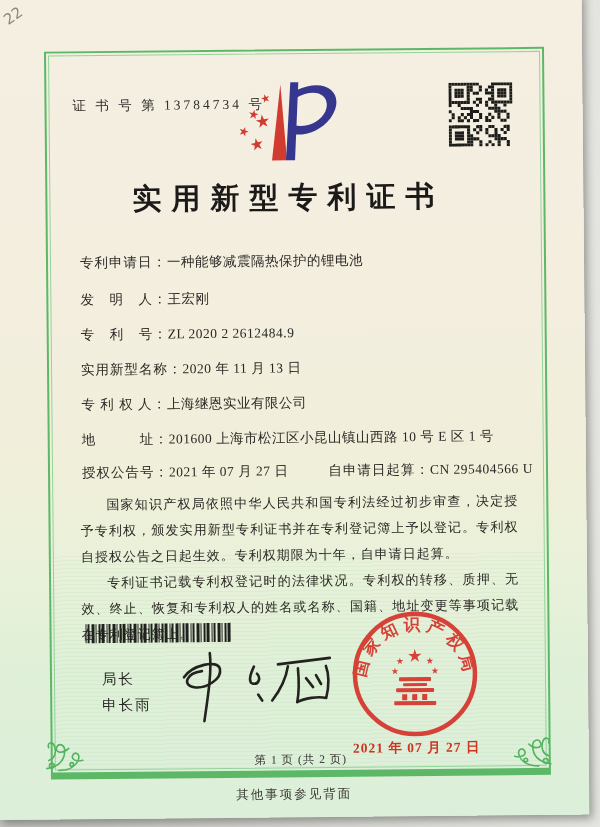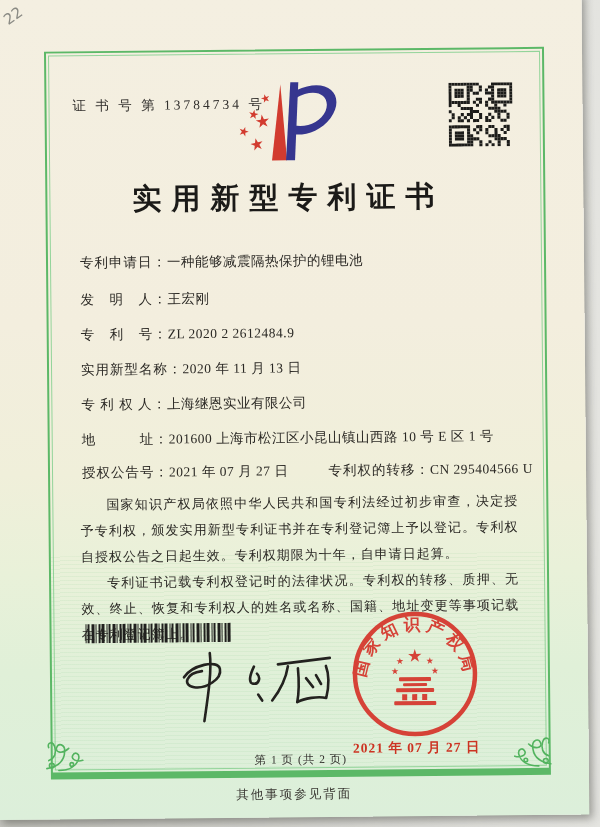--- a/index.html
+++ b/index.html
@@ -314,21 +314,21 @@
 
     <div class="fields">
       <div class="frow" style="top:0"><span class="lab">专利申请日：</span><span>一种能够减震隔热保护的锂电池</span></div>
       <div class="frow" style="top:37px"><span class="lab">发　明　人：</span><span>王宏刚</span></div>
       <div class="frow" style="top:72px"><span class="lab">专　利　号：</span><span>ZL 2020 2 2612484.9</span></div>
       <div class="frow" style="top:107px"><span class="lab">实用新型名称：</span><span>2020 年 11 月 13 日</span></div>
       <div class="frow" style="top:142px"><span class="lab">专 利 权 人：</span><span>上海继恩实业有限公司</span></div>
       <div class="frow" style="top:177px"><span class="lab">地　　　址：</span><span>201600 上海市松江区小昆山镇山西路 10 号 E 区 1 号</span></div>
       <div class="frow grantrow" style="top:210px">
         <span><span class="lab">授权公告号：</span><span>2021 年 07 月 27 日</span></span>
-        <span><span class="lab">专利权的转移：</span><span>CN 295404566 U</span></span>
+        <span><span class="lab">自申请日起算：</span><span>CN 295404566 U</span></span>
       </div>
     </div>
 
     <div class="paras">
       <p>国家知识产权局依照中华人民共和国专利法经过初步审查，决定授予专利权，颁发实用新型专利证书并在专利登记簿上予以登记。专利权自授权公告之日起生效。专利权期限为十年，自申请日起算。</p>
       <p>专利证书记载专利权登记时的法律状况。专利权的转移、质押、无效、终止、恢复和专利权人的姓名或名称、国籍、地址变更等事项记载在专利登记簿上。</p>
     </div>
 
     <div class="barcode" id="barcode">
         <i style="width: 1px; margin-right: 1px;"></i>
@@ -368,20 +368,24 @@
         <i style="width: 2px; margin-right: 1px;"></i>
         <i style="width: 3px; margin-right: 2px;"></i>
         <i style="width: 1px; margin-right: 1px;"></i>
         <i style="width: 2px; margin-right: 2px;"></i>
         <i style="width: 3px; margin-right: 1px;"></i>
         <i style="width: 1px; margin-right: 2px;"></i>
         <i style="width: 2px; margin-right: 1px;"></i>
         <i style="width: 3px; margin-right: 2px;"></i>
       </div>
 
+    <div class="signer">
+      <div>局长</div>
+      <div>申长雨</div>
+    </div>
 
     <svg class="sig" width="180" height="85" viewBox="0 0 180 85">
       <g fill="none" stroke="#23221f" stroke-width="2.6" stroke-linecap="round" stroke-linejoin="round">
         <path d="M18,34 C26,22 52,16 54,26 C56,36 40,46 28,44 C16,42 20,30 36,28"></path>
         <path d="M44,10 C46,28 42,52 38,78"></path>
         <path d="M88,24 C84,32 82,40 87,41 C93,42 95,35 91,31"></path>
         <path d="M92,52 l4,6"></path>
         <path d="M112,22 L164,16"></path>
         <path d="M122,24 C120,36 114,48 106,58"></path>
         <path d="M132,26 C133,38 133,50 131,60 C138,56 152,54 160,56 C163,44 163,32 160,24"></path>

